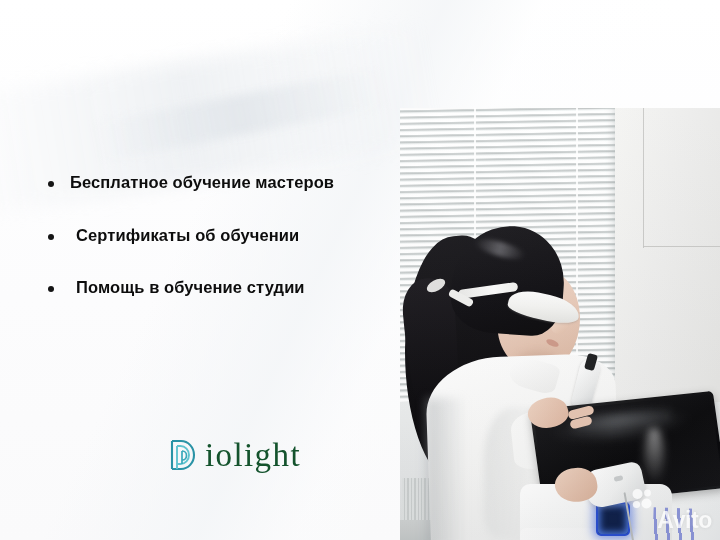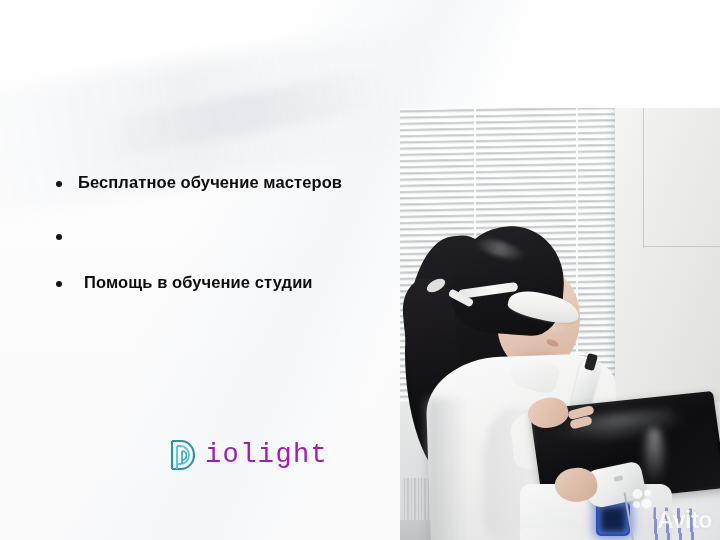--- a/index.html
+++ b/index.html
@@ -49,21 +49,21 @@
     height: 40px;
     transform: rotate(-11deg);
     background: linear-gradient(90deg, rgba(255,255,255,0) 0%,
                 rgba(222,227,232,0.7) 50%, rgba(255,255,255,0) 100%);
     filter: blur(5px);
   }
 
   
   .bullets {
     position: absolute;
-    left: 56px;
+    left: 48px;
     top: 172px;
     width: 360px;
   }
   .bullet-row {
     display: flex;
     align-items: flex-start;
     margin-bottom: 32px;
   }
   .bullet-dot {
     width: 6px;
@@ -93,23 +93,23 @@
     display: flex;
     align-items: center;
   }
   .logo-mark {
     width: 30px;
     height: 34px;
     margin-right: 7px;
     flex: 0 0 auto;
   }
   .logo-word {
-    font-family: Liberation Mono, monospace;
-    font-size: 27px;
-    color: #a21caf;
+    font-family: Liberation Serif, serif;
+    font-size: 33px;
+    color: #14532d;
     letter-spacing: 1.4px;
     line-height: 1;
   }
 
   
   .photo {
     position: absolute;
     left: 400px;
     top: 108px;
     width: 320px;
@@ -619,20 +619,21 @@
 
   <div class="bullets">
 
     <div class="bullet-row">
       <span class="bullet-dot"></span>
       <span class="bullet-text">Бесплатное обучение мастеров</span>
     </div>
 
     <div class="bullet-row indent">
       <span class="bullet-dot"></span>
+      <span class="bullet-text">Сертификаты об обучении</span>
     </div>
 
     <div class="bullet-row indent">
       <span class="bullet-dot"></span>
       <span class="bullet-text">Помощь в обучение студии</span>
     </div>
 
   </div>
 
   <div class="logo">

